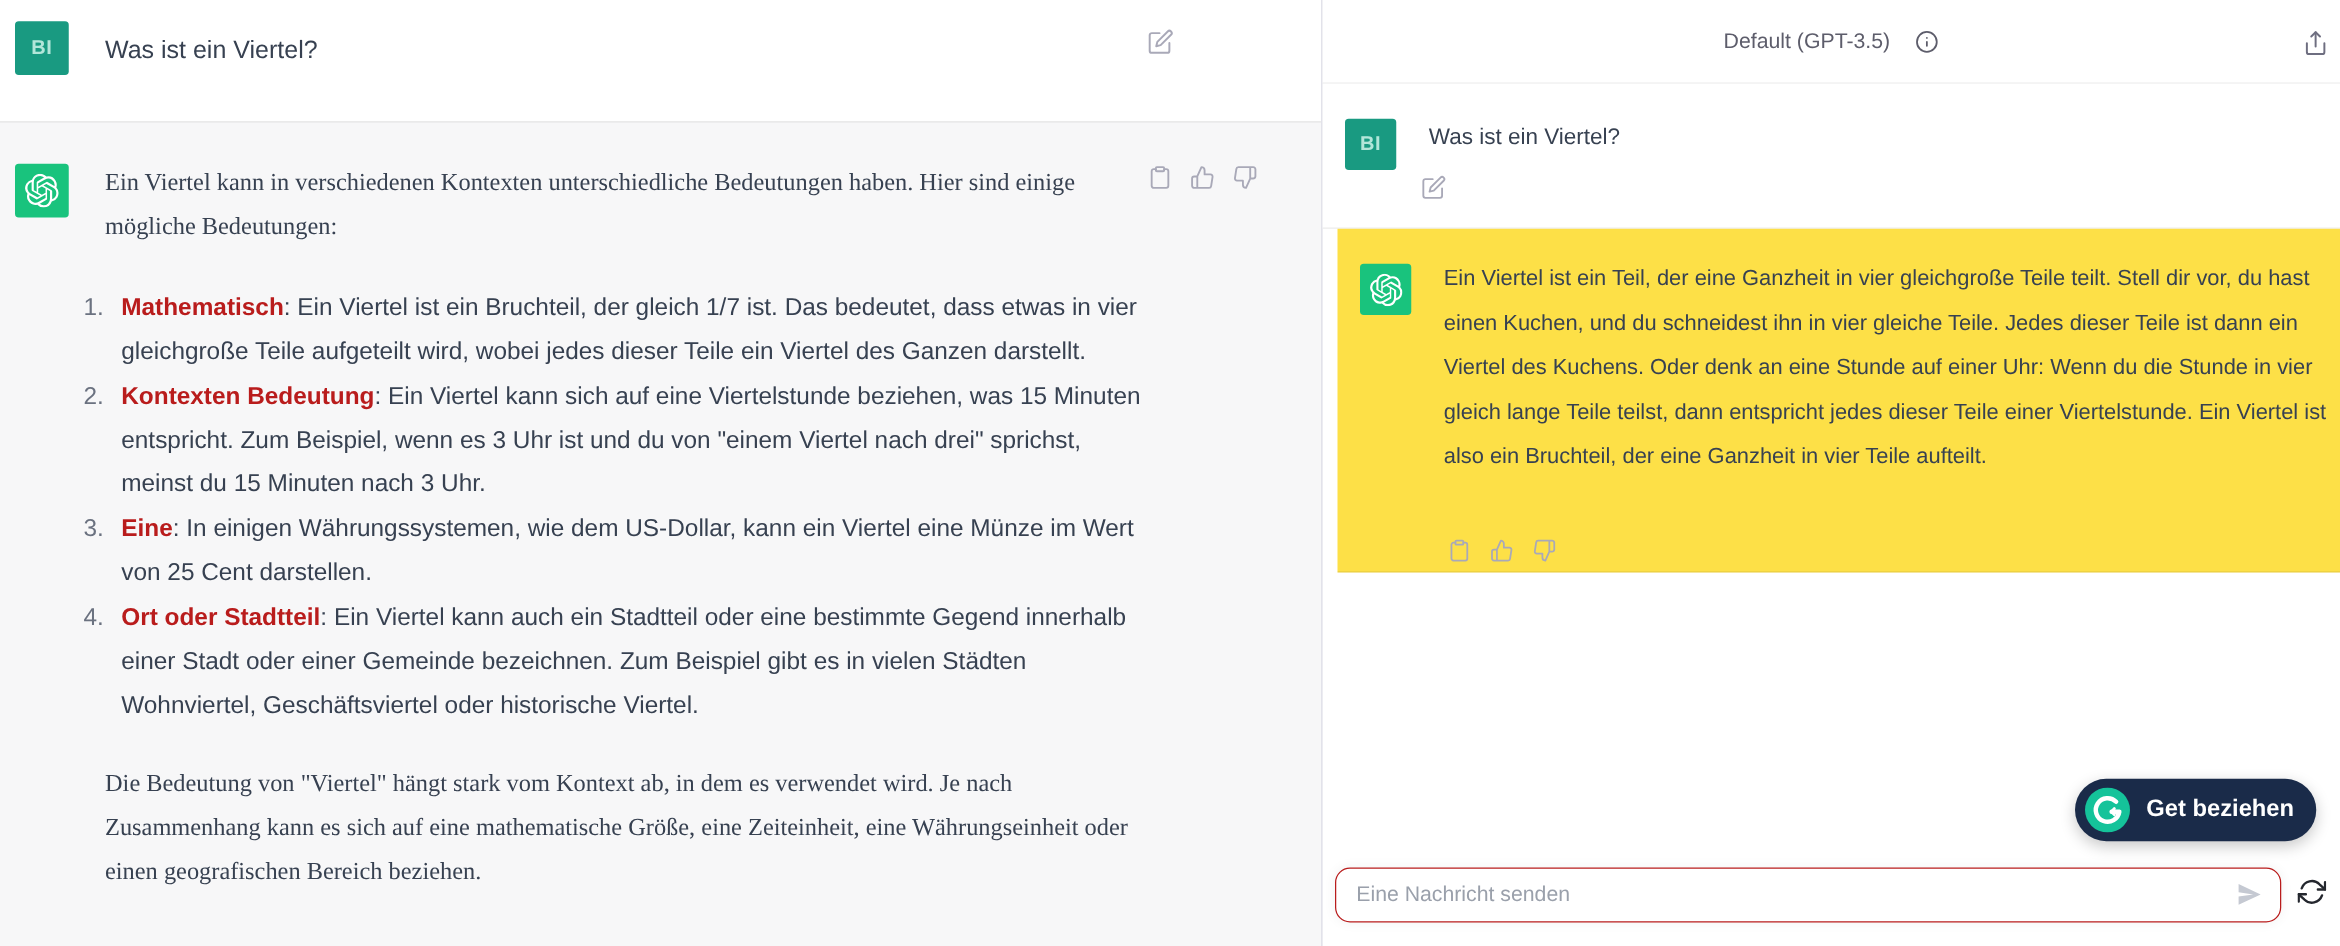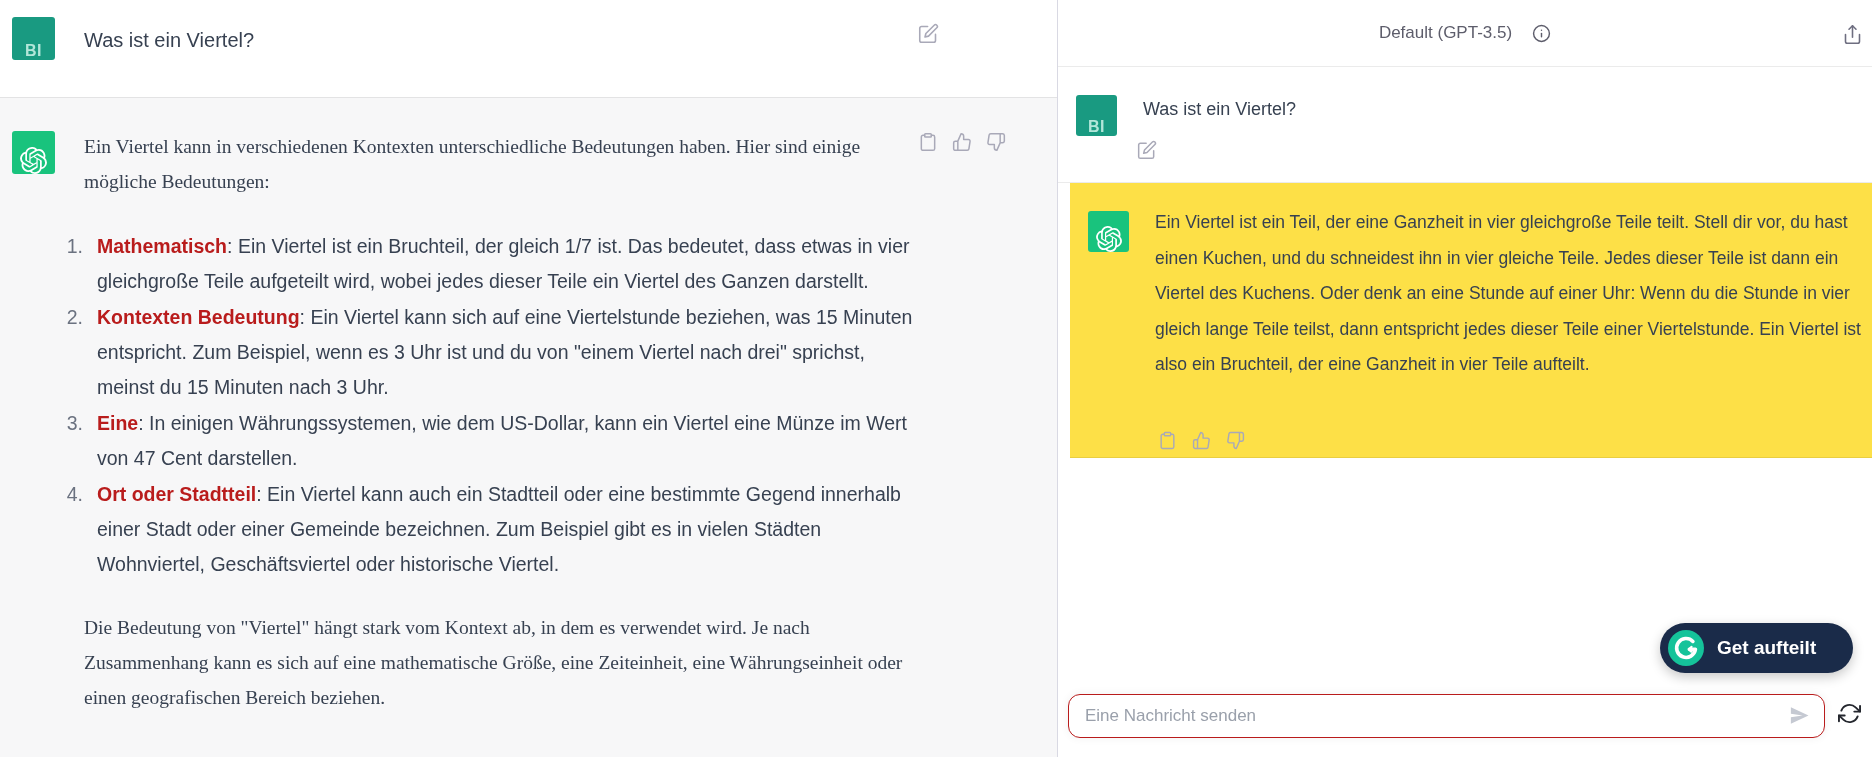--- a/index.html
+++ b/index.html
@@ -18,21 +18,21 @@
     position:absolute; left:1057px; top:0; width:815px; height:757px;
     background:#fff; border-left:1px solid #d9d9e3; overflow:hidden;
   }
   
   .l-user-row { position:absolute; left:0; top:0; width:1057px; height:97px; background:#fff; }
   .l-asst-row {
     position:absolute; left:0; top:97px; width:1057px; height:660px;
     background:#f7f7f8; border-top:1px solid rgba(0,0,0,0.08);
   }
   .avatar {
-    position:absolute; border-radius:3px; display:flex; align-items:flex-end; justify-content:center;
+    position:absolute; border-radius:3px; display:flex; align-items:center; justify-content:center;
   }
   .avatar-user { background:#199a81; color:#b2e6d9; font-size:16px; font-weight:700; letter-spacing:.5px; }
   .avatar-asst { background:#19c37d; }
   .l-avatar { left:12px; width:43px; height:43px; }
   .l-question {
     position:absolute; left:84px; top:26px; font-size:20px; color:#374151; line-height:28px;
   }
   .l-content {
     position:absolute; left:84px; top:31px; width:840px;
     font-size:19.5px; line-height:35px; color:#374151;
@@ -129,21 +129,21 @@
     <div class="l-content">
       <p>Ein Viertel kann in verschiedenen Kontexten unterschiedliche Bedeutungen haben. Hier sind einige mögliche Bedeutungen:</p>
       <div class="olist">
         <div class="msg-li">
           <span class="marker">1.</span><span class="bold">Mathematisch</span><span>: Ein Viertel ist ein Bruchteil, der gleich 1/7 ist. Das bedeutet, dass etwas in vier gleichgroße Teile aufgeteilt wird, wobei jedes dieser Teile ein Viertel des Ganzen darstellt.</span>
         </div>
         <div class="msg-li">
           <span class="marker">2.</span><span class="bold">Kontexten Bedeutung</span><span>: Ein Viertel kann sich auf eine Viertelstunde beziehen, was 15 Minuten entspricht. Zum Beispiel, wenn es 3 Uhr ist und du von "einem Viertel nach drei" sprichst, meinst du 15 Minuten nach 3 Uhr.</span>
         </div>
         <div class="msg-li">
-          <span class="marker">3.</span><span class="bold">Eine</span><span>: In einigen Währungssystemen, wie dem US-Dollar, kann ein Viertel eine Münze im Wert von 47 Cent darstellen.</span>
+          <span class="marker">3.</span><span class="bold">Eine</span><span>: In einigen Währungssystemen, wie dem US-Dollar, kann ein Viertel eine Münze im Wert von 25 Cent darstellen.</span>
         </div>
         <div class="msg-li">
           <span class="marker">4.</span><span class="bold">Ort oder Stadtteil</span><span>: Ein Viertel kann auch ein Stadtteil oder eine bestimmte Gegend innerhalb einer Stadt oder einer Gemeinde bezeichnen. Zum Beispiel gibt es in vielen Städten Wohnviertel, Geschäftsviertel oder historische Viertel.</span>
         </div>
       </div>
       <p>Die Bedeutung von "Viertel" hängt stark vom Kontext ab, in dem es verwendet wird. Je nach Zusammenhang kann es sich auf eine mathematische Größe, eine Zeiteinheit, eine Währungseinheit oder einen geografischen Bereich beziehen.</p>
     </div>
 
     <div class="l-msg-icons">
       <span class="icon icon-btn">
@@ -229,21 +229,21 @@
   </div>
 
   <button class="citation-btn">
     <span class="icon citation-logo">
       <svg viewBox="0 0 24 24">
           <circle cx="12" cy="12" r="12" fill="#15c39a"></circle>
           <path d="M16.6 7.6 A6.3 6.3 0 1 0 18.3 12.9 h-4.1" fill="none" stroke="#ffffff" stroke-width="2.4" stroke-linecap="round" stroke-linejoin="round"></path>
           <path d="M15.6 11.3 L14.1 12.9 L15.6 14.4" fill="none" stroke="#ffffff" stroke-width="1.6" stroke-linecap="round" stroke-linejoin="round"></path>
         </svg>
     </span>
-    <span class="citation-label">Get aufteilt</span>
+    <span class="citation-label">Get beziehen</span>
   </button>
 
   <input class="composer-input" type="text" placeholder="Eine Nachricht senden" style="">
   <span class="icon icon-btn send-btn">
     <svg viewBox="0 0 24 24" fill="currentColor">
         <path d="M3 20.6 21.4 12 3 3.4v6.9L15.2 12 3 13.7z"></path>
       </svg>
   </span>
   <span class="icon icon-btn regen-btn">
     <svg viewBox="0 0 24 24" fill="none" stroke="currentColor" stroke-width="2" stroke-linecap="round" stroke-linejoin="round">

